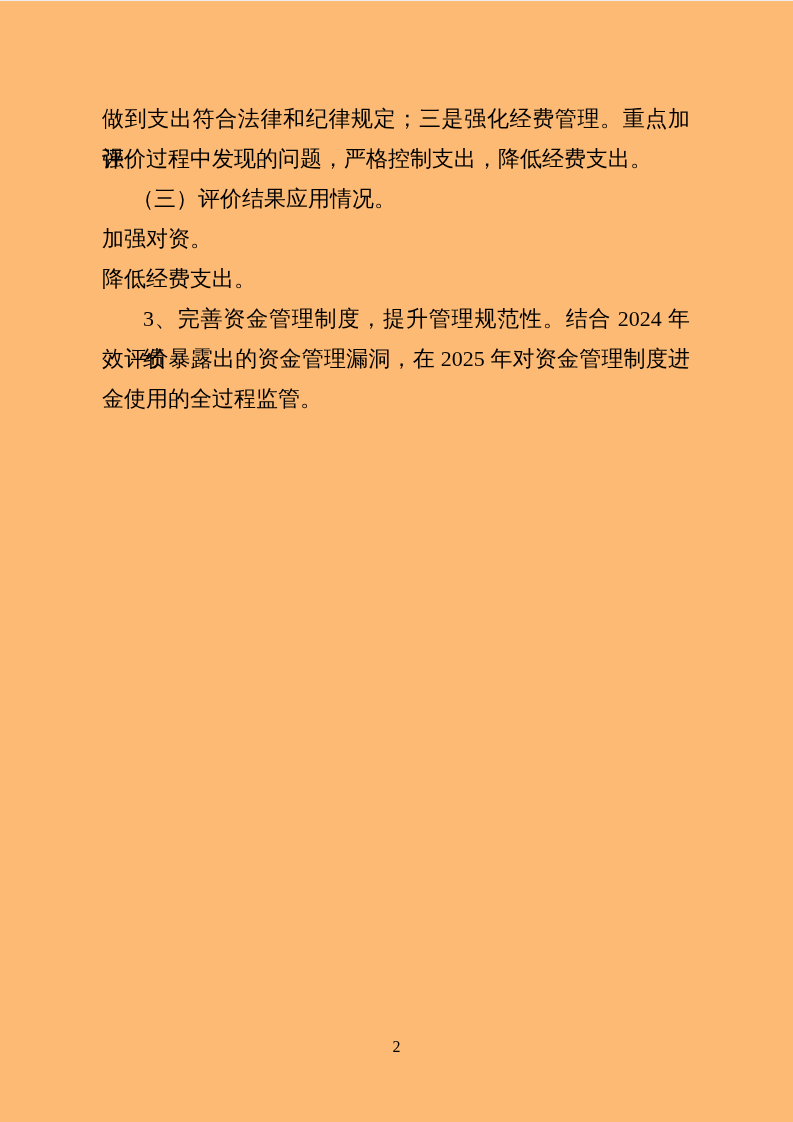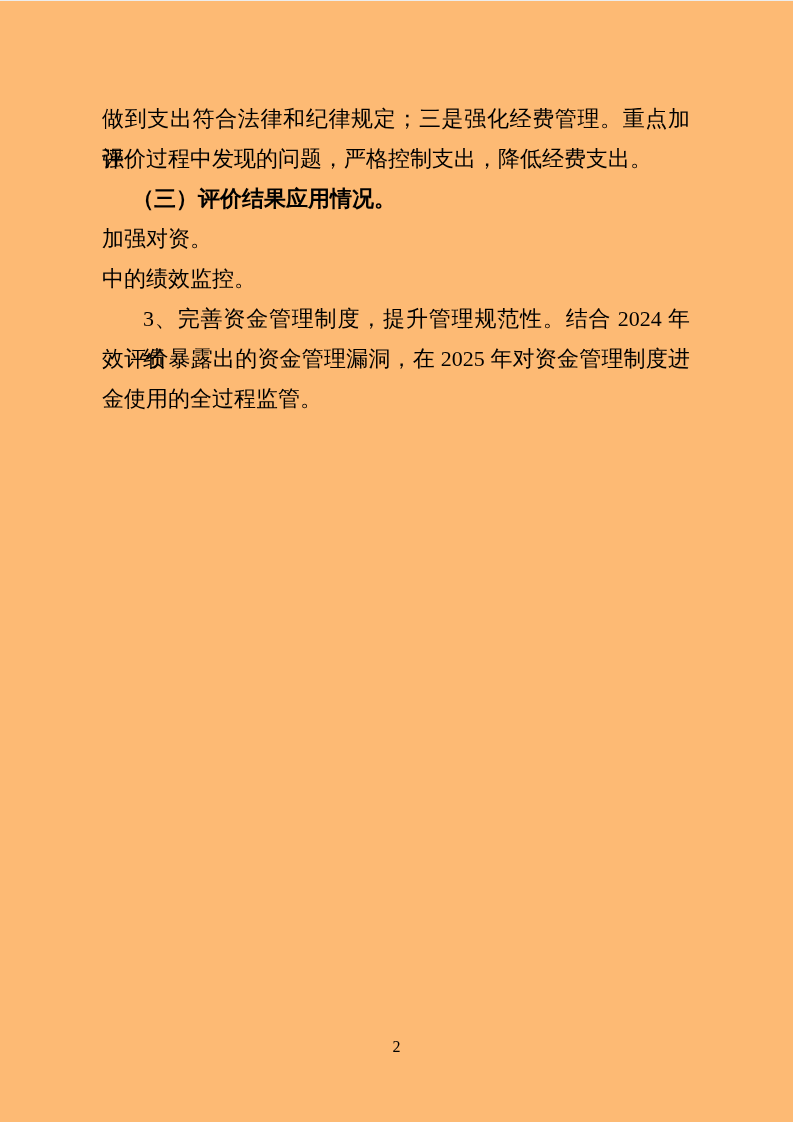--- a/index.html
+++ b/index.html
@@ -30,21 +30,21 @@
     height: 40px;
     line-height: 40px;
     font-size: 22px;
     letter-spacing: 0;
   }
   .just {
     text-align: justify;
     text-align-last: justify;
     text-justify: inter-ideograph;
   }
-  .ind-paren { padding-left: 30px; font-weight: bold; }
+  .ind-paren { padding-left: 30px; }
   .ind-num   { padding-left: 41px; }
   .page-number {
     position: absolute;
     top: 1035px;
     left: 0;
     width: 100%;
     text-align: center;
     font-size: 16px;
     line-height: 22px;
     color: #000000;
@@ -52,19 +52,19 @@
 </style>
 </head>
 <body>
 
 <div class="page">
   <div class="body-text">
     <div class="line just">做到支出符合法律和纪律规定；三是强化经费管理。重点加强</div>
     <div class="line">评价过程中发现的问题，严格控制支出，降低经费支出。</div>
     <div class="line ind-paren">（三）评价结果应用情况。</div>
     <div class="line">加强对资。</div>
-    <div class="line">中的绩效监控。</div>
+    <div class="line">降低经费支出。</div>
     <div class="line ind-num just">3、完善资金管理制度，提升管理规范性。结合 2024 年绩</div>
     <div class="line just">效评价暴露出的资金管理漏洞，在 2025 年对资金管理制度进</div>
     <div class="line">金使用的全过程监管。</div>
   </div>
   <div class="page-number">2</div>
 </div>
 
 </body></html>

